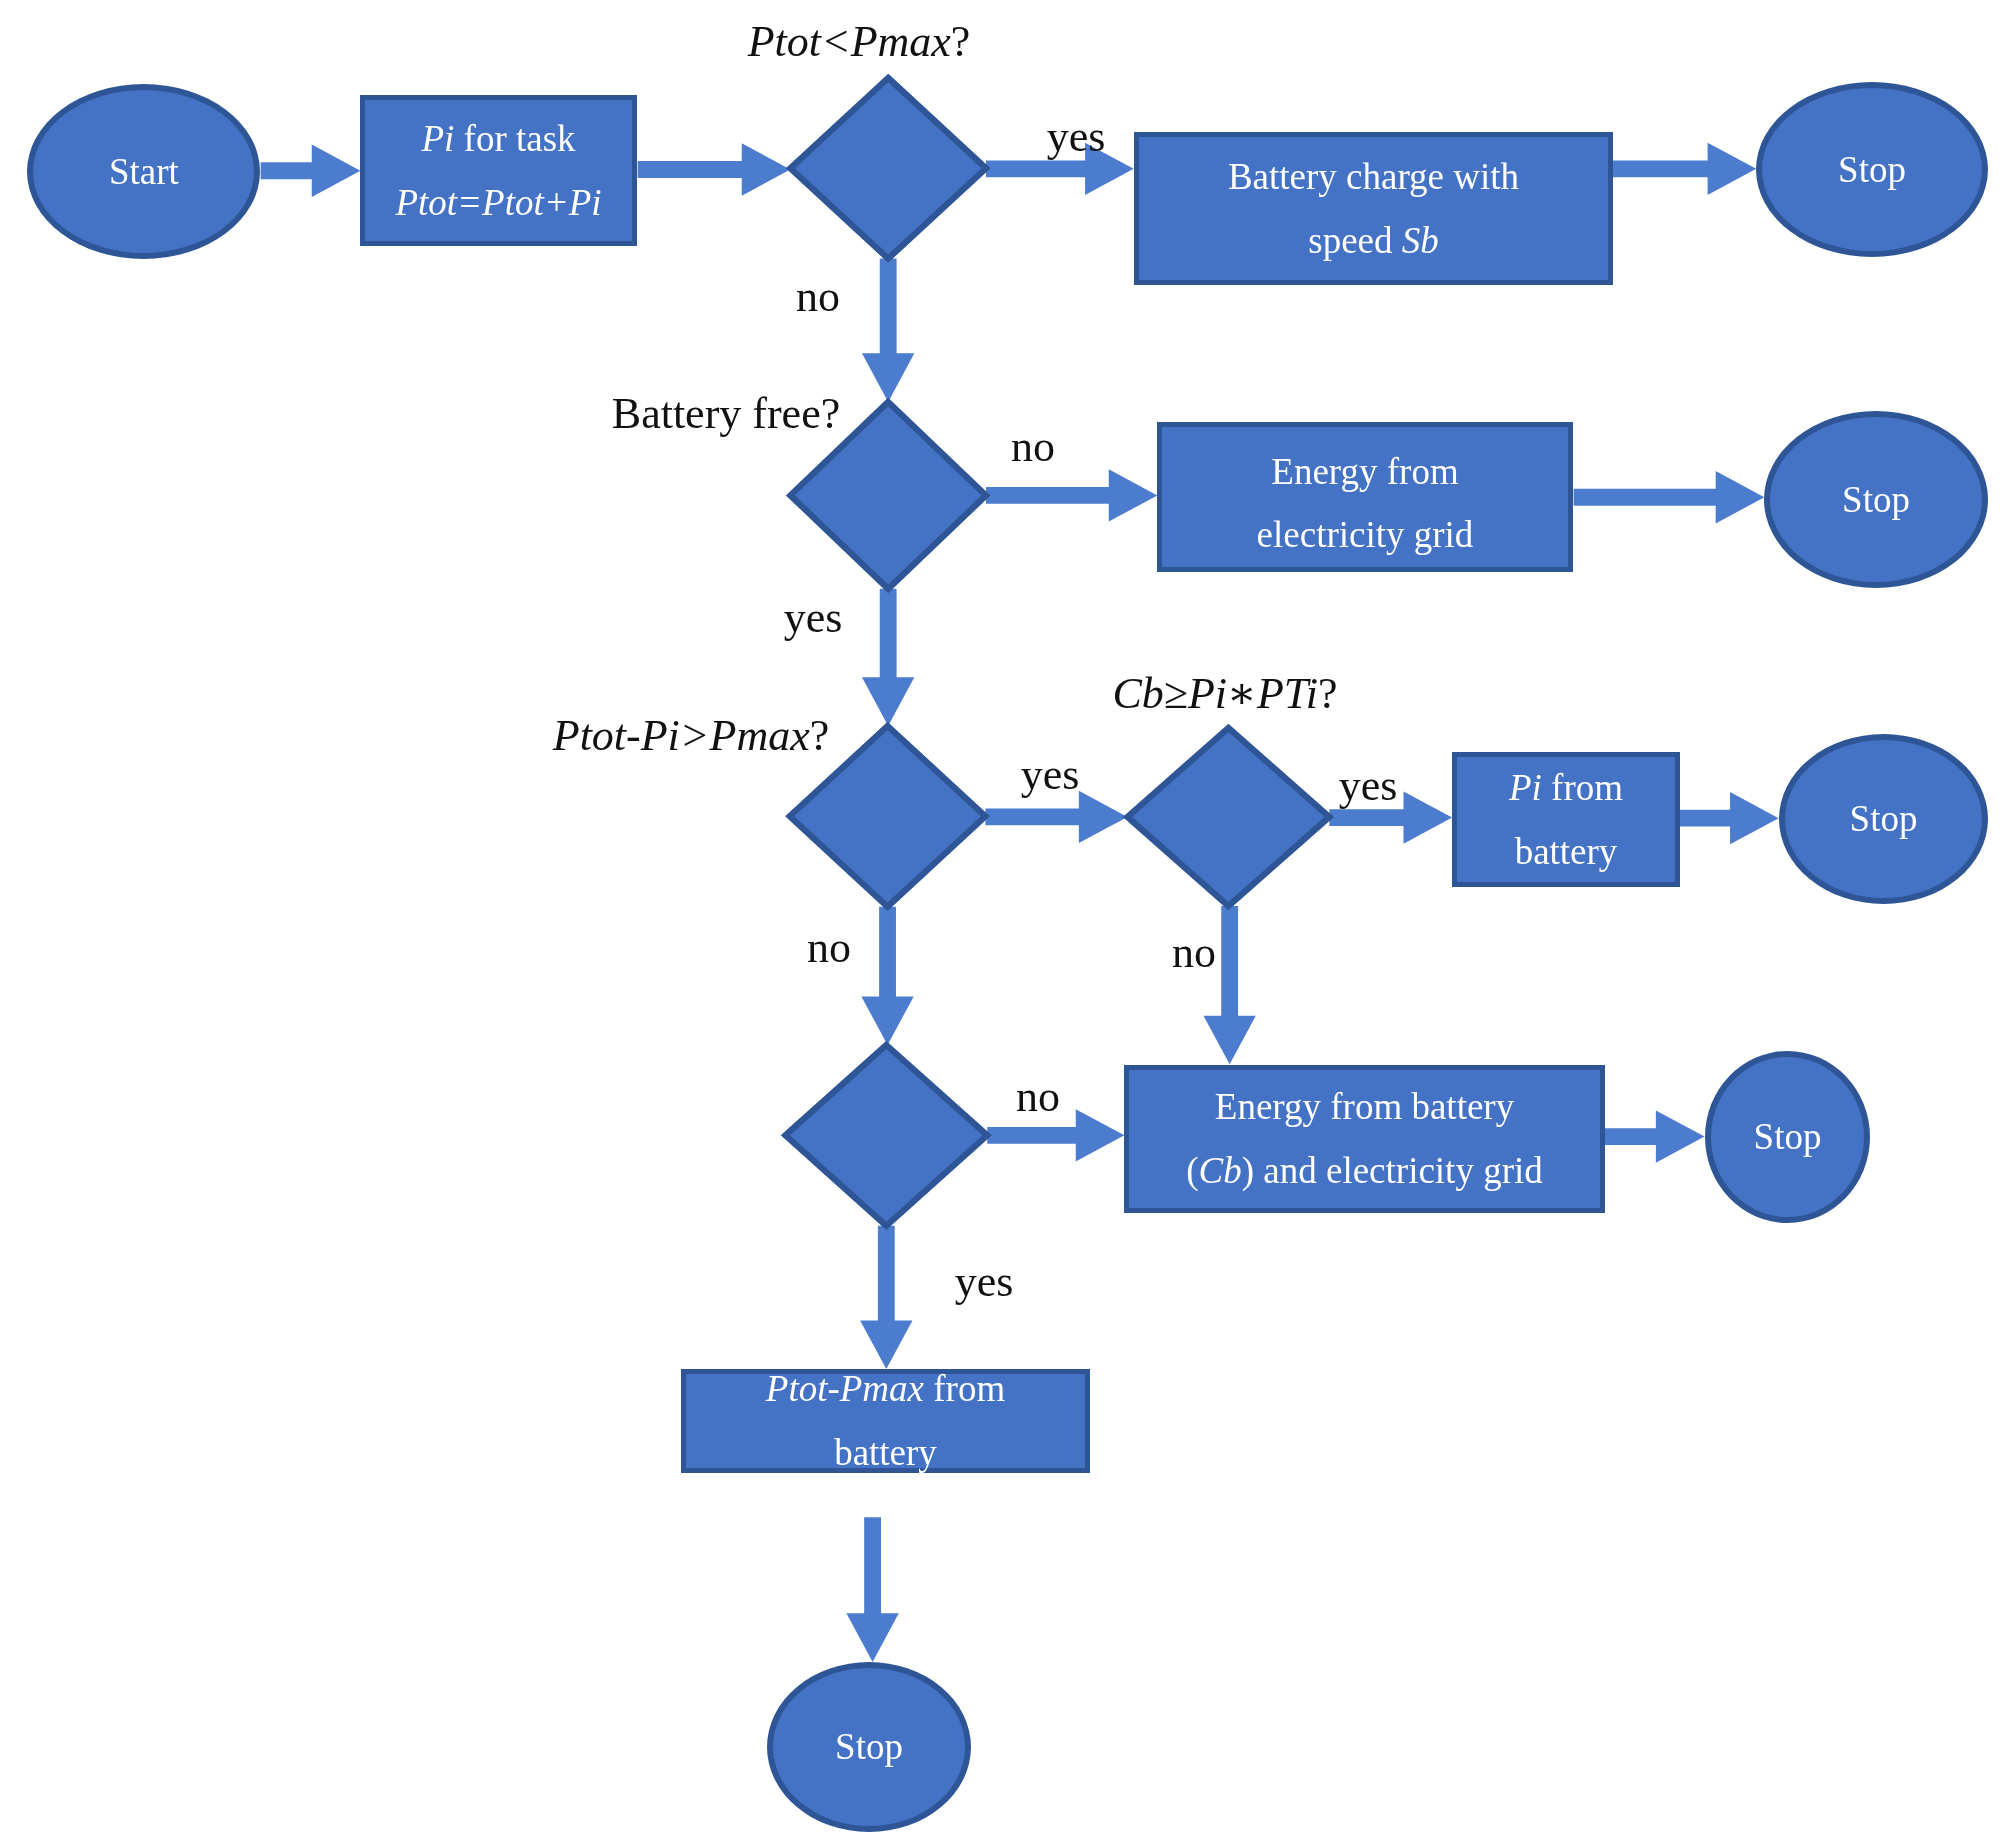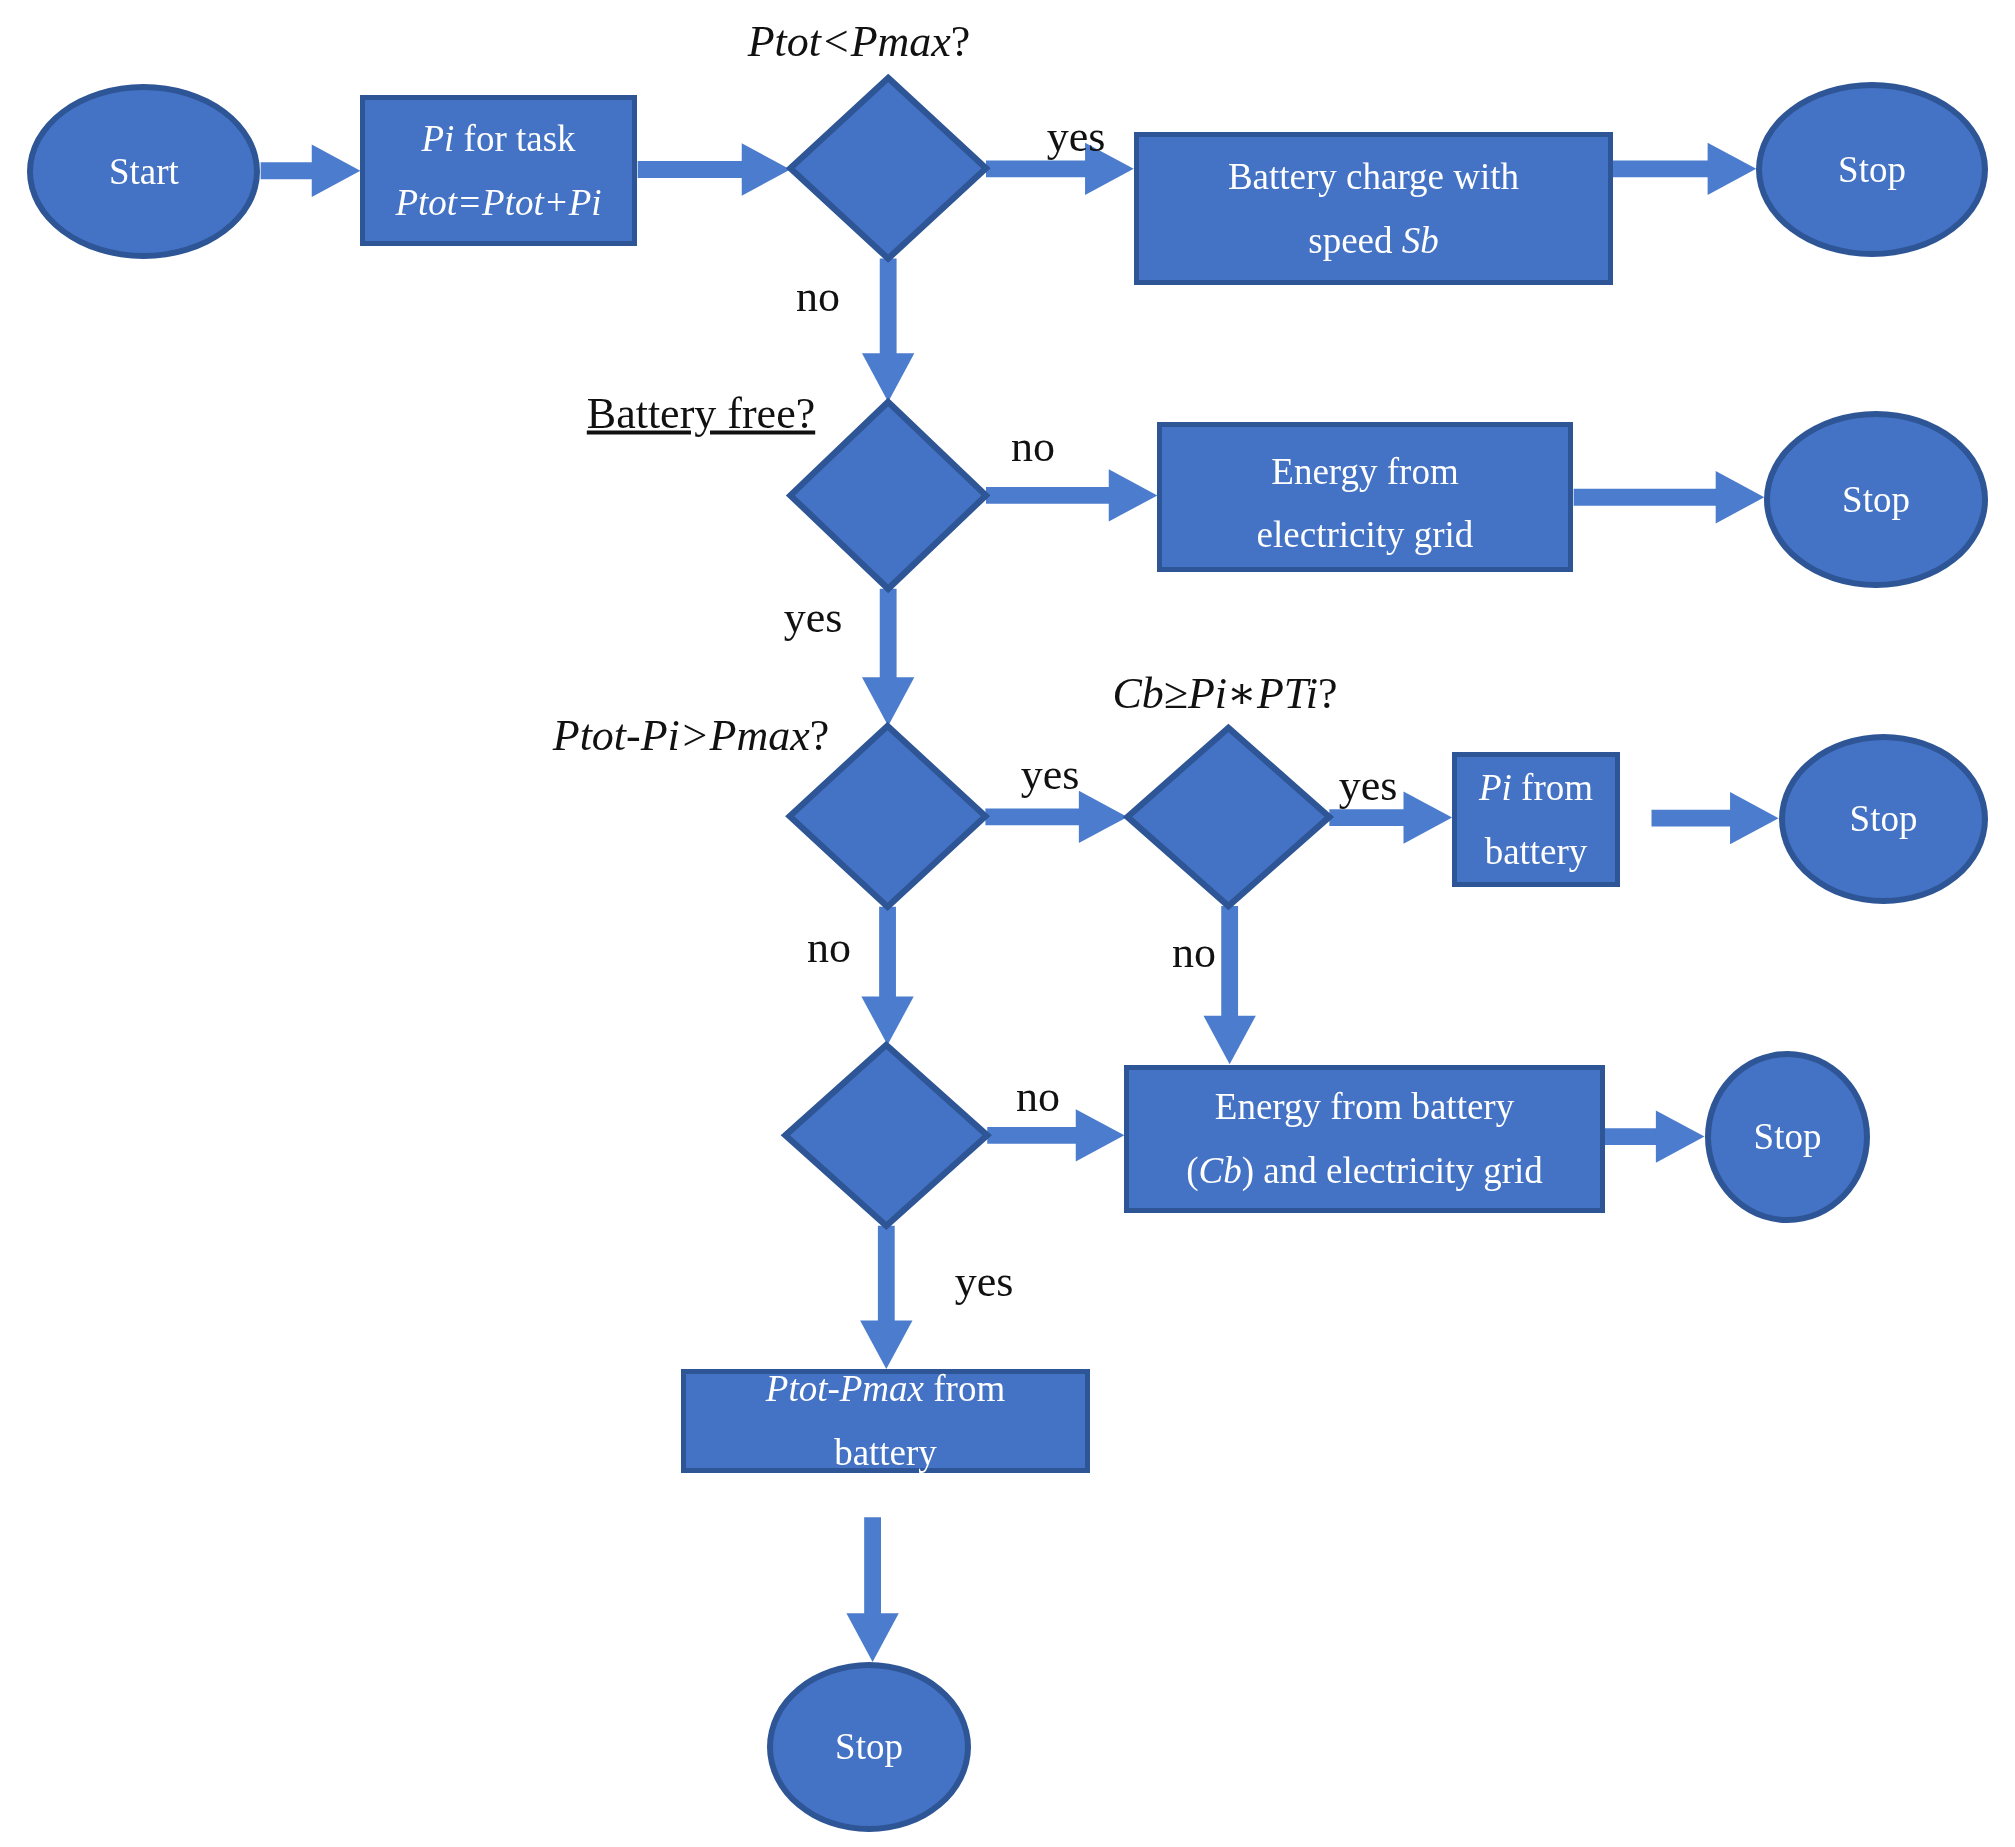--- a/index.html
+++ b/index.html
@@ -50,30 +50,30 @@
   .qlabel { font-size: 44px; }
   .blabel { font-size: 44px; }
 
   
   #n-start  { left: 27.4px;   top: 84px;  width: 233px; height: 175px; }
   #n-task   { left: 360px;  top: 95px;  width: 277px; height: 151px; }
   #n-charge { left: 1134px; top: 92px;  width: 479px; height: 153px; margin-top: 40px; }
   #n-stop1  { left: 1756px; top: 82px;  width: 232px; height: 175px; }
   #n-grid   { left: 1157px; top: 422px;  width: 416px; height: 150px; justify-content: flex-end; }
   #n-stop2  { left: 1764px; top: 411px;  width: 224px; height: 177px; }
-  #n-pibatt { left: 1452px; top: 752px; width: 168px; height: 135px; text-align: center; }
+  #n-pibatt { left: 1452px; top: 752px; width: 228px; height: 135px; text-align: center; }
   #n-stop3  { left: 1779px; top: 734px; width: 209px; height: 170px; }
   #n-bigbox { left: 1124px; top: 1065px; width: 481px; height: 148px; }
   #n-stop4  { left: 1705px; top: 1051px; width: 165px; height: 172px; }
   #n-rect4  { left: 681px; top: 1369px; width: 409px; height: 104px; }
   #n-stop5  { left: 767px; top: 1662px; width: 204px; height: 170px; }
 
   
   #q1 { left: 859px; top: 41px; }
-  #q2 { left: 701px; top: 413px; text-decoration: underline; }
+  #q2 { left: 726px; top: 413px; }
   #q3 { left: 691px; top: 735px; }
   #q4 { left: 1225px; top: 693px; }
   #q5 { left: 634px; top: 1075px; }
 
   
   #b-d1-yes { left: 1076px; top: 136px; }
   #b-d1-no  { left: 818px; top: 296px; }
   #b-d2-no  { left: 1033px; top: 446px; }
   #b-d2-yes { left: 813px; top: 617px; }
   #b-d3-yes { left: 1050px; top: 774px; }

